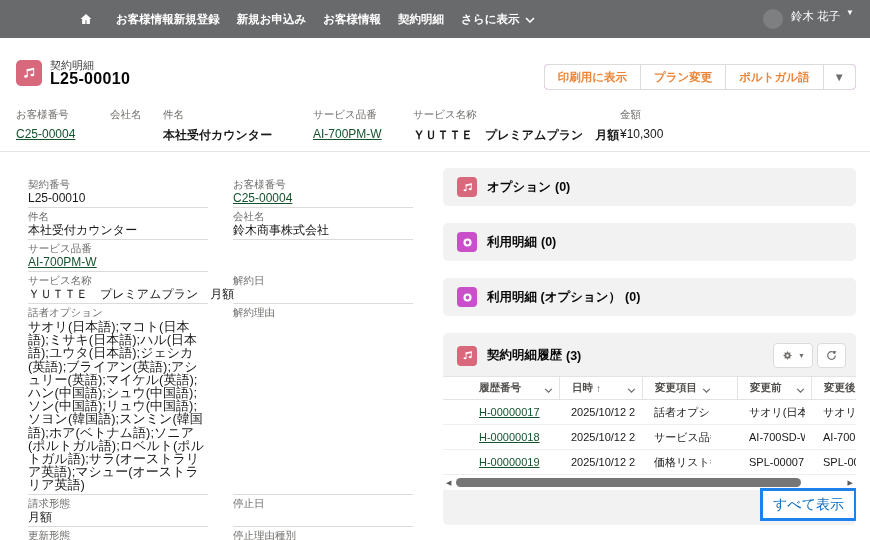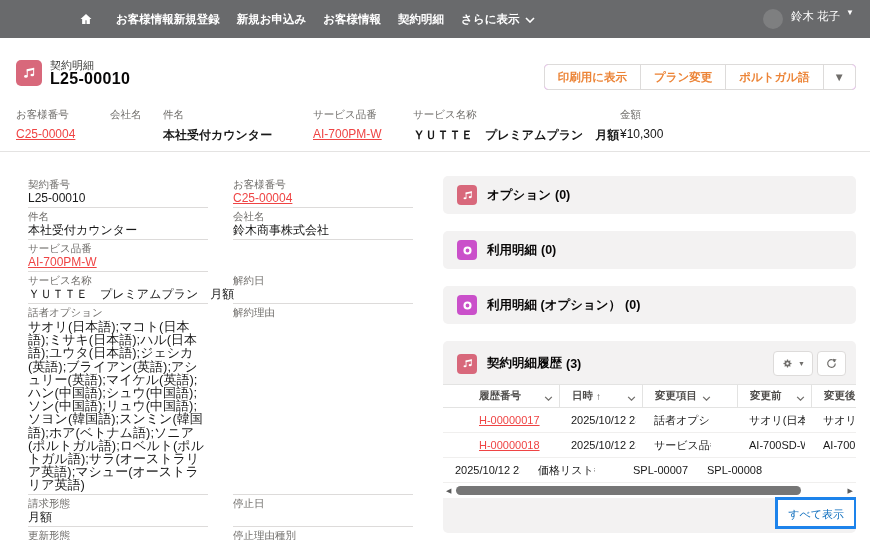--- a/index.html
+++ b/index.html
@@ -37,30 +37,30 @@
     font-size:11.5px; font-weight:bold; color:#ec8437; cursor:pointer; font-family:inherit; white-space:nowrap;
   }
   .btn-group .btn:first-child { border-left:none; }
   .btn-group .btn.caret { color:#706e6b; padding:0 10px; }
   
   .highlights { position:absolute; left:0; top:70px; right:0; height:42px; }
   .hl-field { position:absolute; top:0; }
   .hl-label { font-size:10.5px; color:#706e6b; display:block; }
   .hl-value { font-size:12px; color:#181818; display:block; margin-top:5px; font-weight:bold; white-space:nowrap; }
   .hl-value.normal { font-weight:normal; }
-  a.link, .link { color:#ef4444; text-decoration:underline; cursor:pointer; font-weight:normal; }
+  a.link, .link { color:#14532d; text-decoration:underline; cursor:pointer; font-weight:normal; }
   
   .detail { position:absolute; left:28px; top:176px; width:385px; display:grid; grid-template-columns:180px 180px; column-gap:25px; }
   .field { border-bottom:1px solid #dddbda; padding:2px 0 2px; min-height:32px; }
   .field.blank { border-bottom:none; }
   .field-label { display:block; font-size:10.5px; line-height:12px; color:#706e6b; margin-bottom:2px; }
   .field-value { display:block; font-size:12px; line-height:13px; color:#181818; min-height:13px; white-space:nowrap; }
   .field-value.wrap { white-space:normal; font-size:13px; line-height:13.2px; }
   
-  .related { position:absolute; left:443px; top:176px; width:413px; }
+  .related { position:absolute; left:443px; top:168px; width:413px; }
   .card { background:#f3f2f2; border-radius:5px; margin-bottom:17px; }
   .card.small { height:38px; display:flex; align-items:center; padding:0 14px; }
   .rl-icon { width:20px; height:20px; border-radius:4px; display:flex; align-items:center; justify-content:center; flex:none; }
   .rl-title { font-size:12.5px; font-weight:bold; color:#080707; margin-left:10px; white-space:nowrap; }
   .rl-count { font-size:12.5px; font-weight:bold; color:#080707; margin-left:4px; }
   .card.table-card { height:192px; overflow:hidden; position:relative; margin-bottom:0; }
   .rl-header { display:flex; align-items:center; padding:10px 10px 8px 14px; }
   .rl-actions { margin-left:auto; display:flex; gap:4px; }
   .icon-btn { height:25px; background:#fff; border:1px solid #dddbda; border-radius:4px; display:flex; align-items:center; justify-content:center; padding:0 7px; cursor:pointer; gap:4px; }
   
@@ -78,21 +78,21 @@
   .tdata { height:25px; border-bottom:1px solid #f0efee; background:#fff; }
   .td-text { font-size:11px; color:#181818; white-space:nowrap; overflow:hidden; }
   
   .hscroll { position:relative; height:15px; background:#fff; width:413px; }
   .scroll-arrow { position:absolute; top:3px; font-size:7px; color:#5c5c5c; line-height:9px; cursor:pointer; }
   .scroll-arrow.left { left:3px; } .scroll-arrow.right { right:3px; }
   .scroll-thumb { position:absolute; left:13px; top:3px; width:345px; height:9px; background:#767676; border-radius:5px; cursor:pointer; }
   
   .rl-footer { position:relative; height:35px; }
   .view-all-box { position:absolute; right:-1px; bottom:4px; border:3px solid #1d83eb; background:#fff; padding:4px 10px; cursor:pointer; }
-  .view-all-box span { font-size:11px; color:#0b6cbd; white-space:nowrap; }
+  .view-all-box span { font-size:14px; color:#0b6cbd; white-space:nowrap; }
 </style>
 </head>
 <body>
 
 <div class="navbar">
   <span class="nav-home">
     <svg width="16" height="16" viewBox="0 0 24 24">
         <path d="M12 4.5 3.8 12h2.4v7.5h5V14h1.6v5.5h5V12h2.4z" fill="#ffffff"></path>
       </svg>
   </span>
@@ -373,20 +373,23 @@
             <span class="td-text">サービス品番</span>
           </span>
         <span class="tcell c4">
             <span class="td-text">AI-700SD-W Ｙ...</span>
           </span>
         <span class="tcell c5">
             <span class="td-text">AI-700PM-</span>
           </span>
       </div>
       <div class="trow tdata">
+        <span class="tcell c1">
+            <a class="link td-text">H-00000019</a>
+          </span>
         <span class="tcell c2">
             <span class="td-text">2025/10/12 23:...</span>
           </span>
         <span class="tcell c3">
             <span class="td-text">価格リスト番号</span>
           </span>
         <span class="tcell c4">
             <span class="td-text">SPL-00007 ¥55...</span>
           </span>
         <span class="tcell c5">

